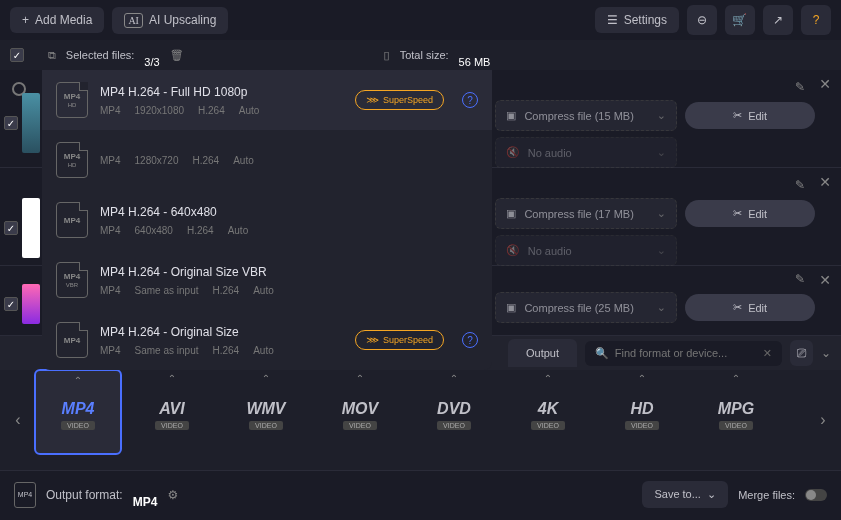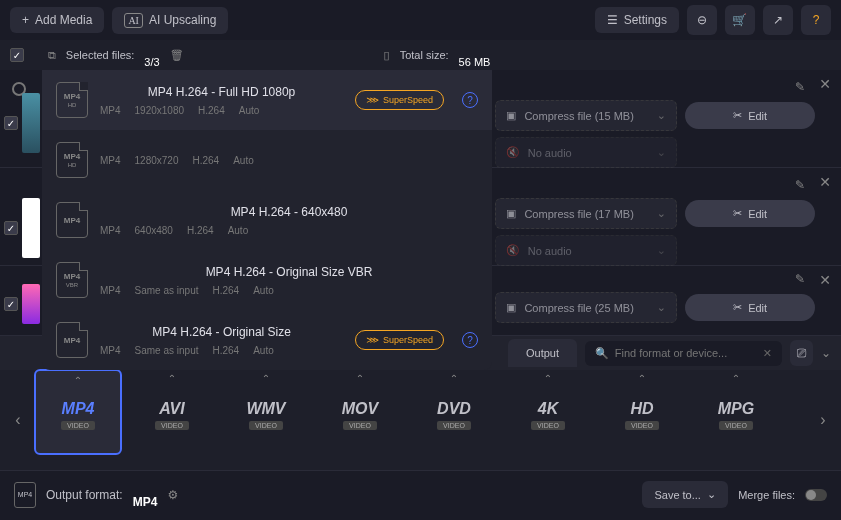--- a/index.html
+++ b/index.html
@@ -44,21 +44,21 @@
 .close-x { position: absolute; right: 10px; top: 6px; color: #888; cursor: pointer; font-size: 14px; }
 
 
 .preset-dropdown { position: absolute; left: 42px; top: 0; width: 450px; background: #22232e; border-radius: 0 0 8px 8px; z-index: 10; max-height: 300px; overflow-y: auto; }
 .preset-item { padding: 12px 14px; display: flex; align-items: center; gap: 12px; cursor: pointer; }
 .preset-item.active { background: #2a2b38; }
 .preset-icon { width: 32px; height: 36px; border: 1px solid #666; border-radius: 4px; display: flex; flex-direction: column; align-items: center; justify-content: center; font-size: 7px; color: #888; gap: 1px; position: relative; }
 .preset-icon::before { content: ""; position: absolute; top: -1px; right: -1px; width: 8px; height: 8px; background: #22232e; border-left: 1px solid #666; border-bottom: 1px solid #666; }
 .preset-icon .fmt { font-weight: bold; font-size: 8px; }
 .preset-icon .sub { font-size: 6px; }
-.preset-info { flex: 1; text-align: center; }
+.preset-info { flex: 1; }
 .preset-title { color: #e0e0e8; font-size: 12px; margin-bottom: 6px; }
 .preset-meta { font-size: 10px; color: #777; display: flex; gap: 14px; }
 .superspeed { border: 1px solid #f5a623; border-radius: 14px; padding: 4px 10px; display: inline-flex; align-items: center; gap: 4px; font-size: 9px; color: #f5a623; }
 .superspeed .bolt { color: #f5a623; }
 .info-icon { width: 16px; height: 16px; border: 1px solid #4a6fff; border-radius: 50%; color: #4a6fff; display: inline-flex; align-items: center; justify-content: center; font-size: 10px; cursor: pointer; margin-left: 6px; }
 
 
 .tab-row { position: absolute; bottom: 0; left: 0; right: 0; height: 34px; background: #22232e; display: flex; align-items: center; padding: 0 10px; gap: 8px; }
 .custom-tab { background: #2a2b38; padding: 8px 18px; border-radius: 6px 6px 0 0; font-size: 11px; }
 .search-box { flex: 0 0 196px; background: #1a1b26; border-radius: 6px; padding: 6px 10px; display: flex; align-items: center; gap: 6px; font-size: 11px; color: #666; margin-left: auto; }
@@ -73,21 +73,21 @@
 .format-tile .chev-up { position: absolute; top: 4px; color: #888; font-size: 10px; }
 .format-logo { font-weight: bold; font-style: italic; font-size: 16px; color: #c0c0c8; text-align: center; line-height: 1; }
 .format-logo.sel { color: #5a7fff; }
 .format-sub { font-size: 7px; background: #444; padding: 1px 6px; border-radius: 2px; color: #aaa; }
 .format-wrap { position: relative; padding-bottom: 16px; }
 
 
 .bottom-bar { height: 48px; display: flex; align-items: center; padding: 0 14px; gap: 10px; background: #1a1b26; border-top: 1px solid #2a2b38; }
 .out-icon { width: 22px; height: 26px; border: 1px solid #666; border-radius: 3px; display: flex; align-items: center; justify-content: center; font-size: 7px; }
 .gear { color: #888; cursor: pointer; }
-.save-to { background: #2a2b38; padding: 7px 12px; border-radius: 6px; display: inline-flex; align-items: center; gap: 6px; cursor: pointer; font-size: 11px; }
+.save-to { background: #2a2b38; padding: 7px 12px; border-radius: 6px; display: inline-flex; align-items: flex-start; gap: 6px; cursor: pointer; font-size: 11px; }
 .toggle { width: 22px; height: 12px; background: #444; border-radius: 6px; position: relative; cursor: pointer; }
 .toggle::after { content: ""; position: absolute; left: 1px; top: 1px; width: 10px; height: 10px; background: #888; border-radius: 50%; }
 .convert-btn { background: #6b6bff; color: #fff; padding: 9px 36px; border-radius: 18px; font-size: 13px; font-weight: bold; cursor: pointer; }
 </style>
 </head>
 <body>
 
 <div class="top-bar">
   <div class="btn btn-dark">
     <span>+</span>

